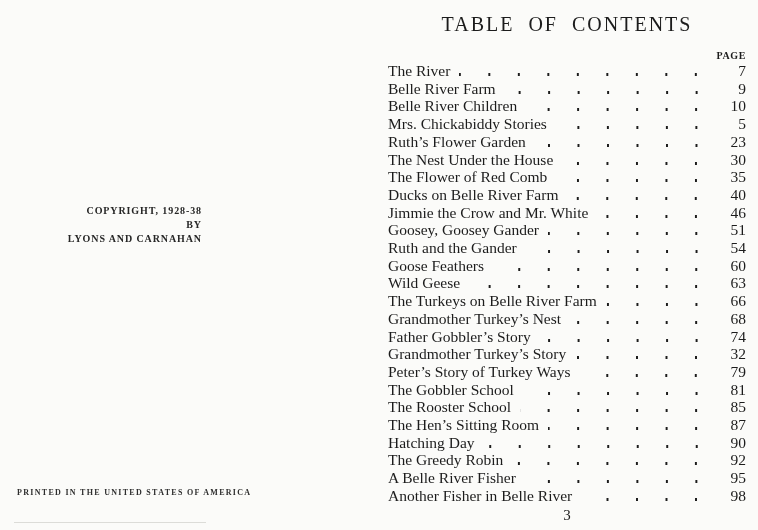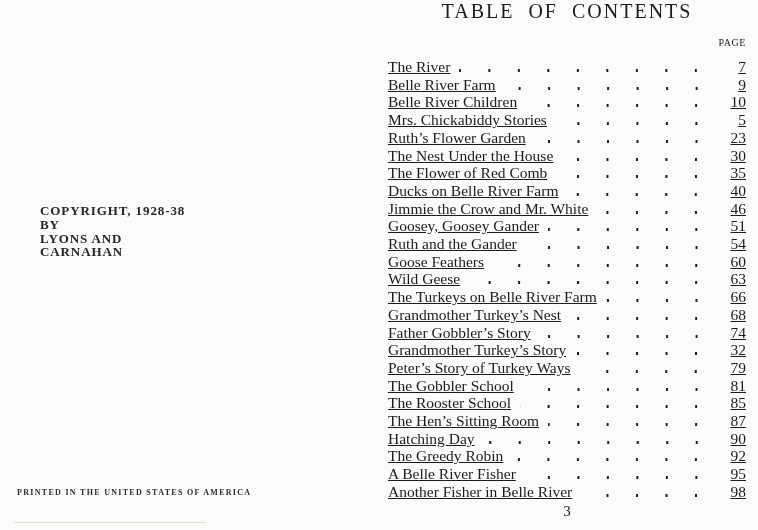--- a/index.html
+++ b/index.html
@@ -10,22 +10,22 @@
     font-family: "Liberation Serif", serif;
     color: #1c1c1c;
     position: relative;
     overflow: hidden;
   }
 
   
   .copyright-block {
     position: absolute;
     left: 40px; top: 204px; width: 162px;
-    text-align: left;
-    font-size: 13px; font-weight: bold;
+    text-align: right;
+    font-size: 10px; font-weight: bold;
     letter-spacing: 0.9px;
     line-height: 13.8px;
     color: #262626;
   }
   .imprint {
     position: absolute;
     left: 17px; top: 488px;
     font-size: 8px; font-weight: bold;
     letter-spacing: 1.3px;
     color: #2e2e2e;
@@ -35,35 +35,36 @@
     left: 14px; top: 522px; width: 192px; height: 1px;
     background: #dcdcd8;
   }
 
   
   .toc {
     position: absolute;
     left: 388px; top: 0; width: 358px;
   }
   .toc-title {
+    margin-top: 13px;
     text-align: center;
     font-size: 20px;
     letter-spacing: 2px;
     word-spacing: 7px;
     line-height: 23px;
     white-space: nowrap;
   }
   .page-col-label {
     margin-top: 14px;
     text-align: right;
-    font-size: 10px; font-weight: normal;
+    font-size: 10px; font-weight: bold;
     letter-spacing: 0.6px;
     line-height: 11px;
   }
-  .toc-list { margin-top: 10px; text-decoration: underline; }
+  .toc-list { margin-top: 1px; }
   .toc-row {
     display: flex;
     align-items: baseline;
     line-height: 17.7px;
     font-size: 15.5px;
   }
   .toc-row .t { white-space: nowrap; }
   .toc-row .leader {
     flex: 1;
     height: 3px;

